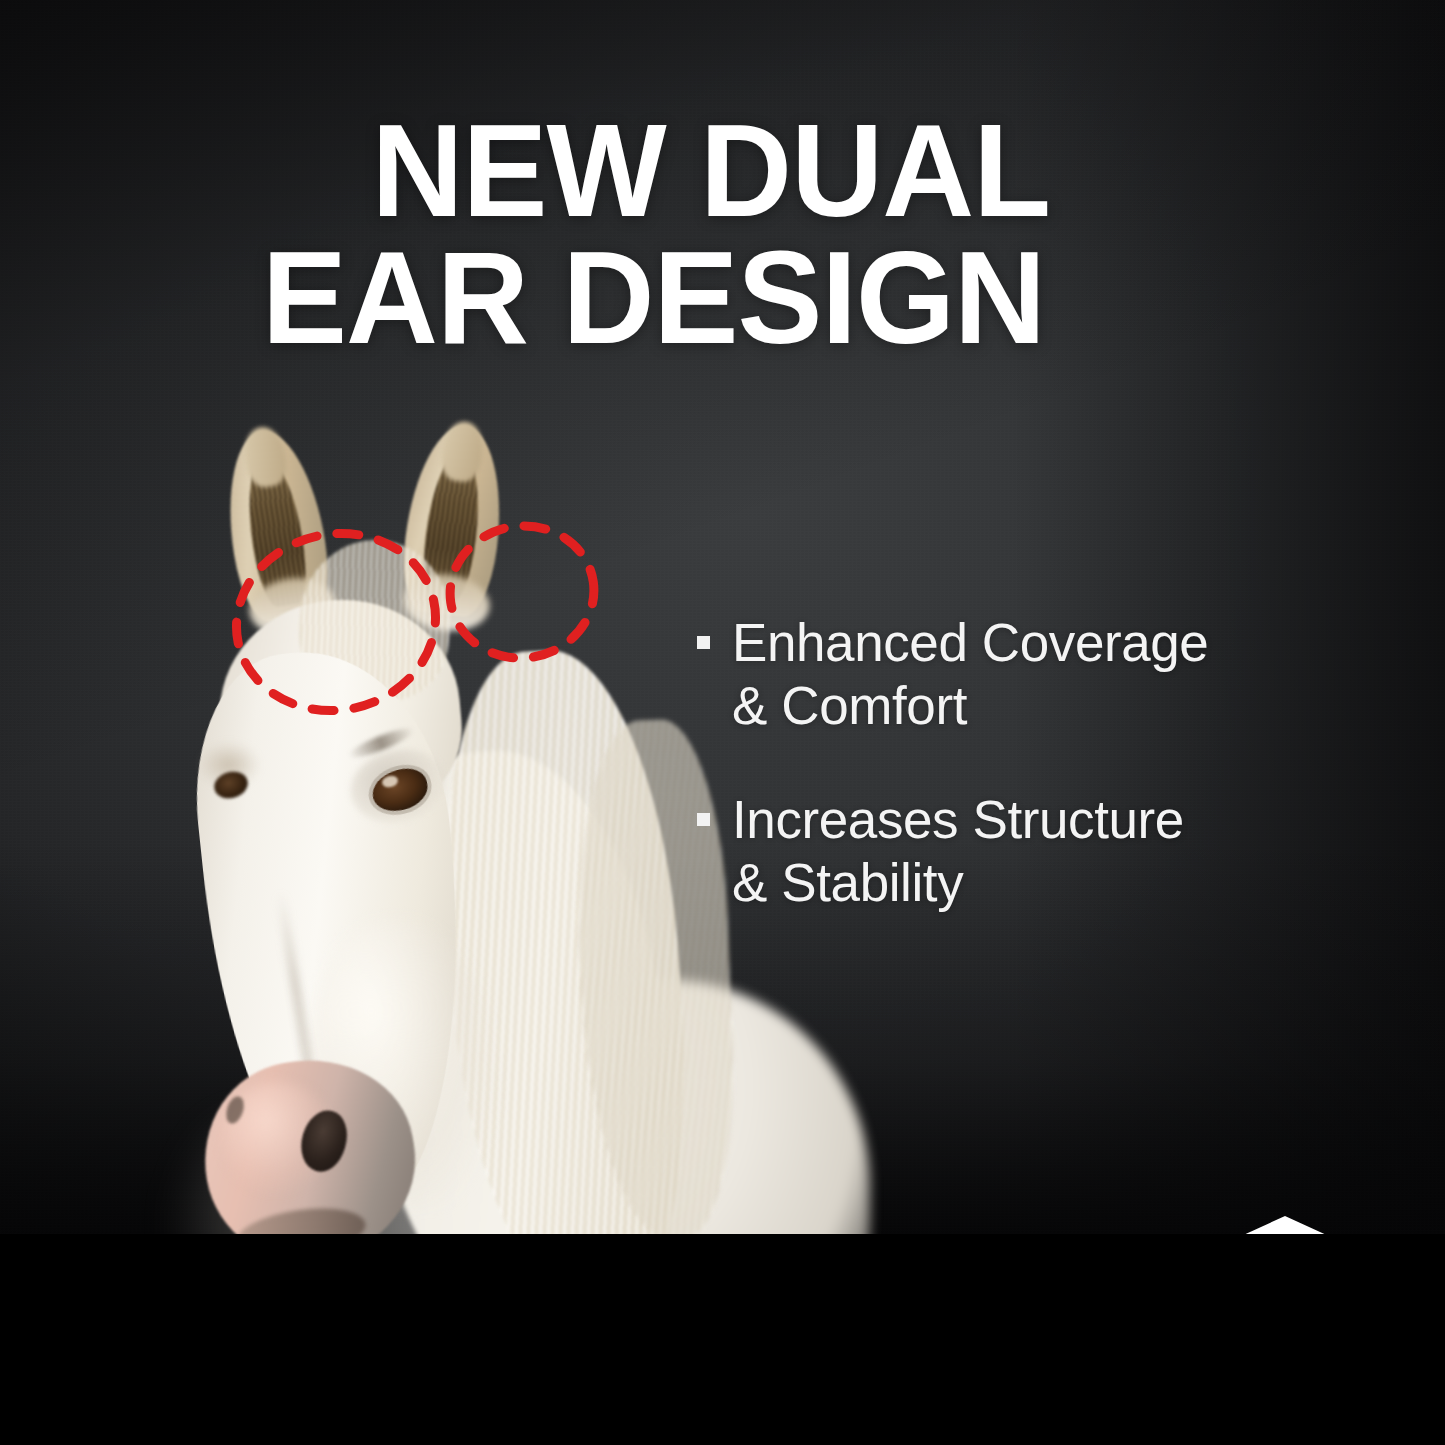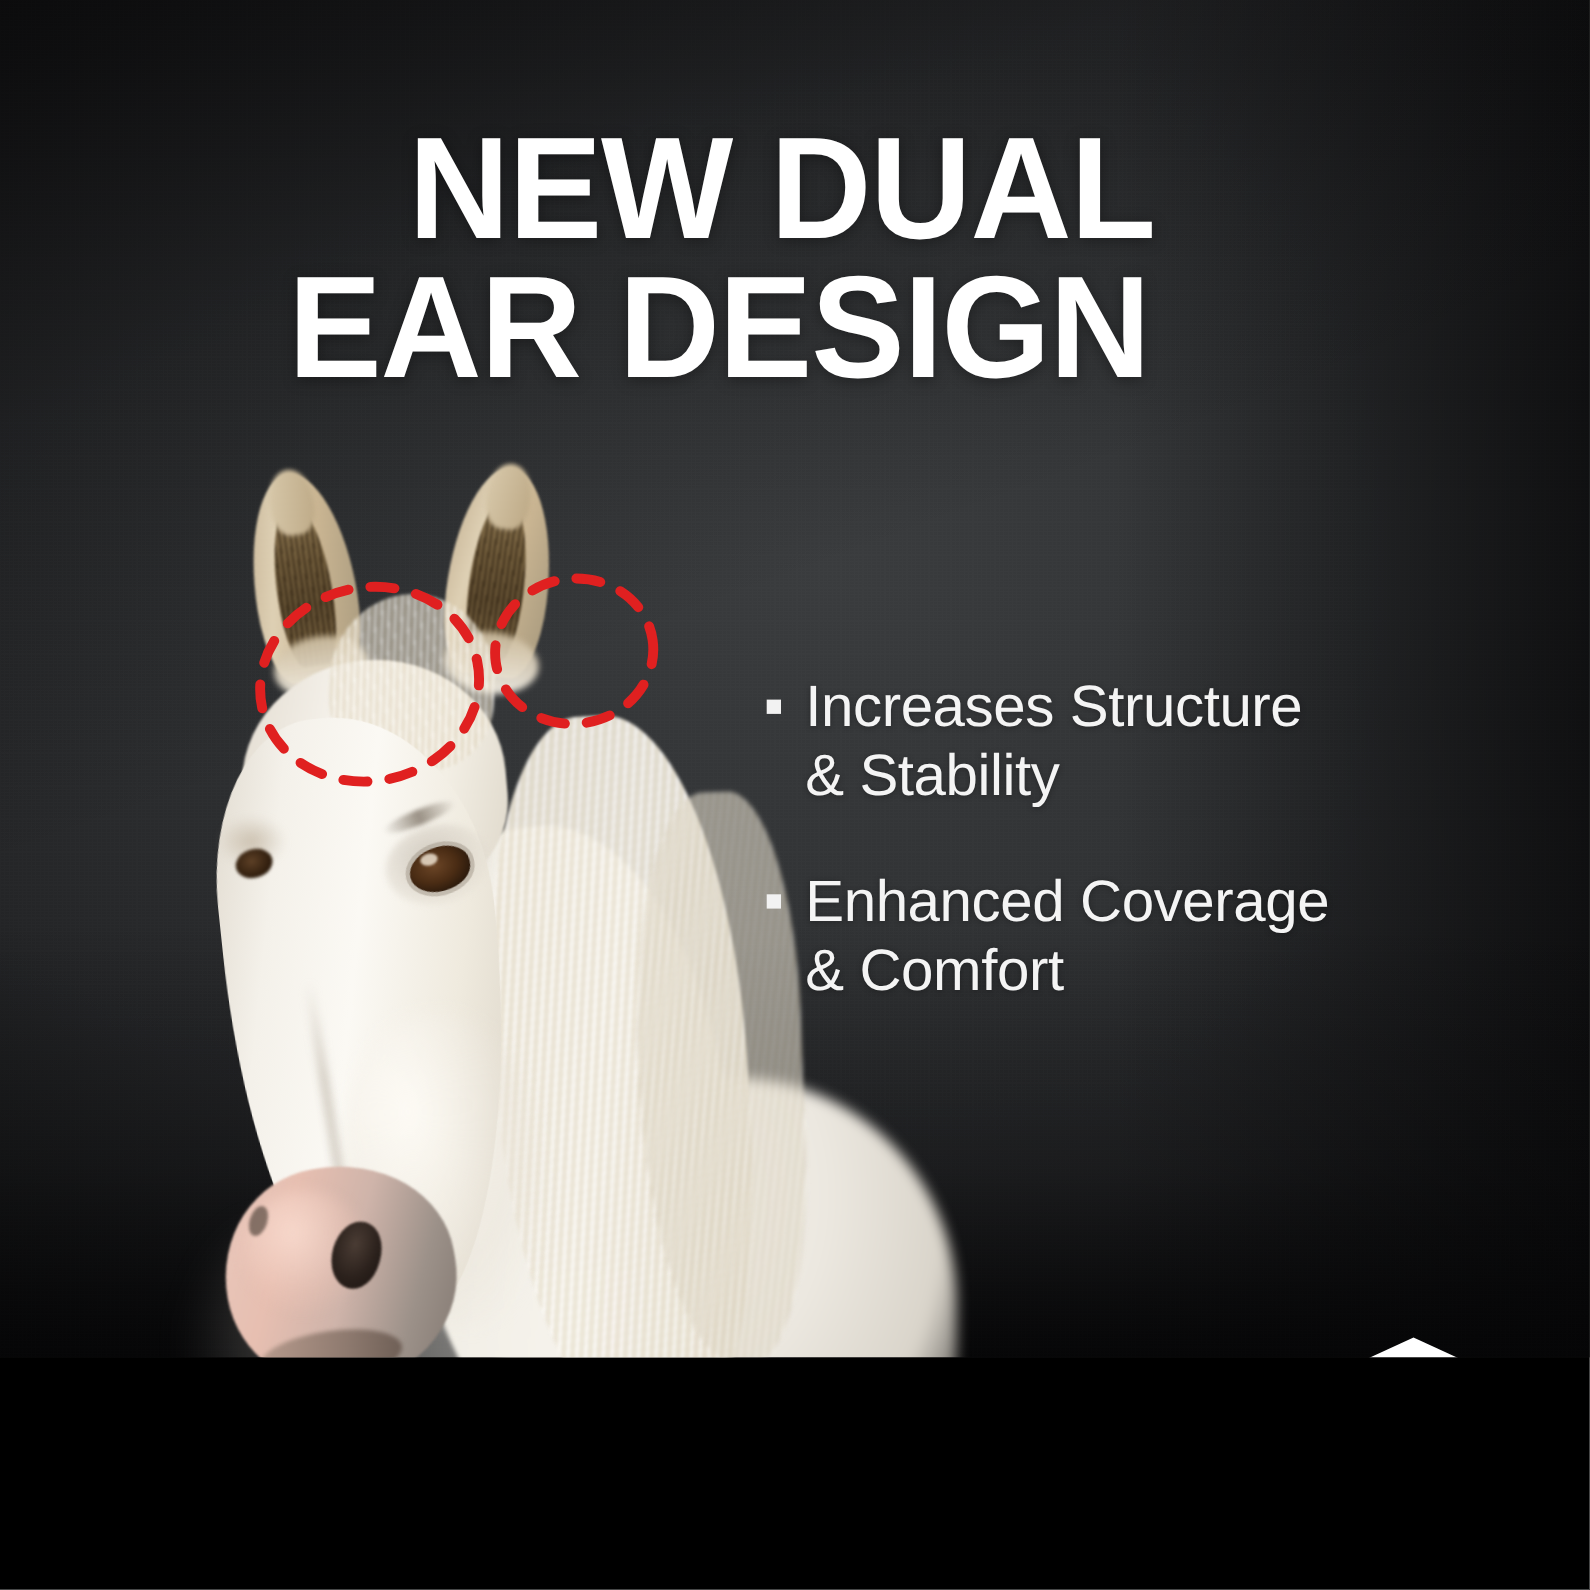--- a/index.html
+++ b/index.html
@@ -236,27 +236,27 @@
   </svg>
 
   <div class="headline">
     <span class="l1">NEW DUAL</span>
     <span class="l2">EAR DESIGN</span>
   </div>
 
   <div class="bullets">
     <div class="bullet">
       <span class="mk"></span>
+      <span class="tx">Enhanced Coverage
+&amp; Comfort</span>
+    </div>
+    <div class="bullet">
+      <span class="mk"></span>
       <span class="tx">Increases Structure
 &amp; Stability</span>
-    </div>
-    <div class="bullet">
-      <span class="mk"></span>
-      <span class="tx">Enhanced Coverage
-&amp; Comfort</span>
     </div>
   </div>
 
   <svg class="logo" viewBox="0 0 152 154">
     <path d="M76 2 L146 34 L146 86 Q146 128 76 152 Q6 128 6 86 L6 34 Z" fill="#ffffff"></path>
     <g fill="#231f20">
       <path d="M137 26 Q96 56 70 82 Q52 100 44 114 Q38 124 44 127 Q51 130 62 122 Q55 133 44 135 Q31 136 30 125 Q30 112 46 94 Q72 64 112 34 Q126 24 137 26 Z"></path>
       <path d="M64 40 Q80 36 86 44 Q91 51 84 62 Q78 71 70 78 L62 72 Q71 63 75 55 Q78 48 73 46 Q68 44 61 48 Z"></path>
       <path d="M72 78 Q86 88 98 103 Q110 118 120 116 Q128 114 131 104 Q133 118 120 124 Q106 130 94 114 Q84 100 66 86 Z"></path>
     </g>

